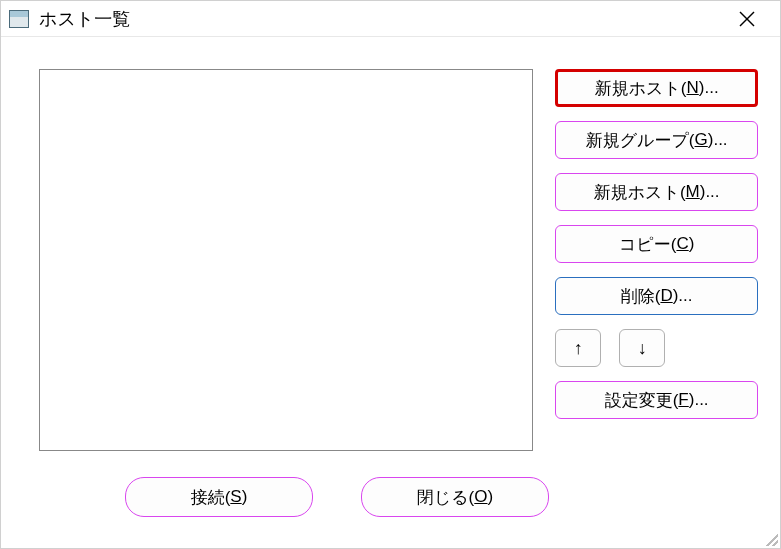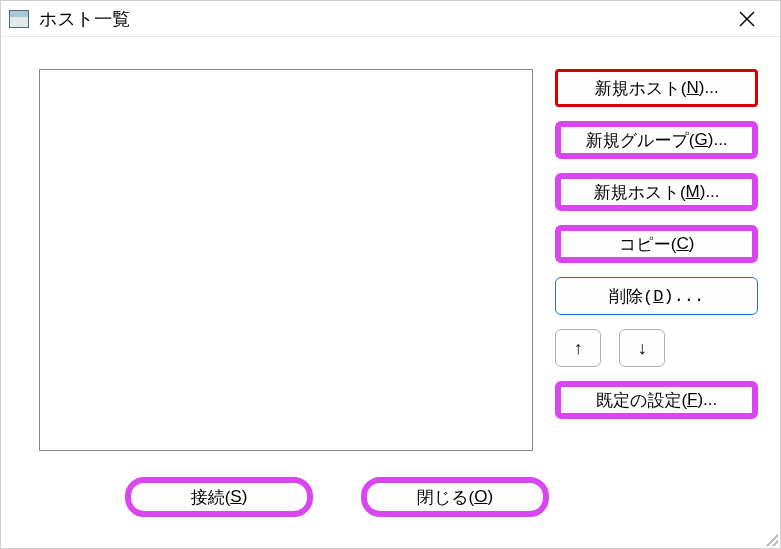--- a/index.html
+++ b/index.html
@@ -63,39 +63,38 @@
     background: #fff;
   }
   .side-buttons {
     display: flex;
     flex-direction: column;
     gap: 14px;
     width: 210px;
   }
   .btn {
     height: 38px;
-    border: 6px solid #d946ef;
+    border: 1px solid #d946ef;
     border-radius: 6px;
     background: #fdfdfd;
     display: flex;
     align-items: center;
     justify-content: center;
     font-size: 17px;
     cursor: pointer;
     user-select: none;
     padding: 0 8px;
     white-space: nowrap;
   }
   .btn.highlight {
     border: 3px solid #d40000;
     border-radius: 4px;
   }
   .btn.focus {
     border: 1.5px solid #2a6fbf;
-    font-family: Liberation Mono, monospace;
   }
   .btn u { text-decoration: underline; }
   .arrow-row {
     display: flex;
     gap: 18px;
     justify-content: flex-start;
   }
   .arrow-btn {
     width: 46px;
     height: 38px;
@@ -184,21 +183,21 @@
         <div class="arrow-row">
           <div class="arrow-btn">
               <span>↑</span>
             </div>
           <div class="arrow-btn">
               <span>↓</span>
             </div>
         </div>
 
         <div class="btn">
-          <span>既定の設定(</span>
+          <span>設定変更(</span>
             <u>F</u>
             <span>)...</span>
         </div>
 
 
       </div>
     </div>
 
     <div class="bottom-row">
       <div class="btn">

